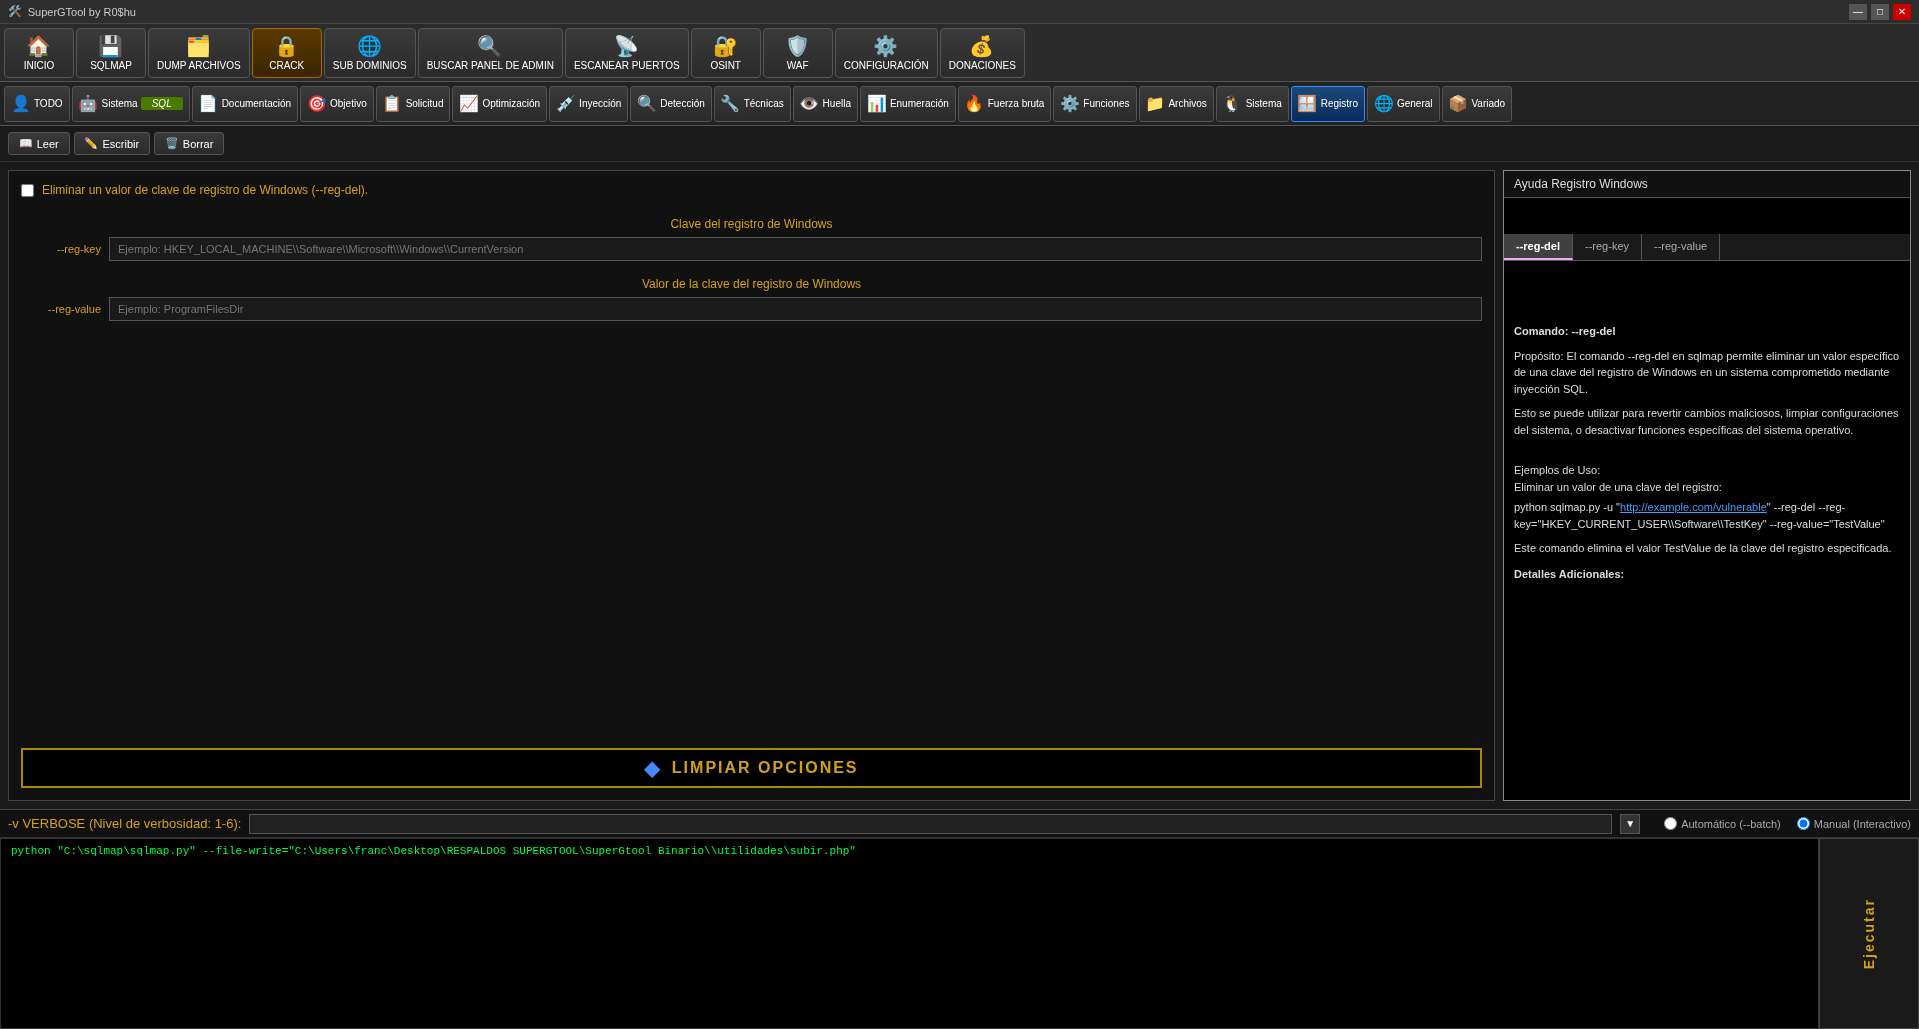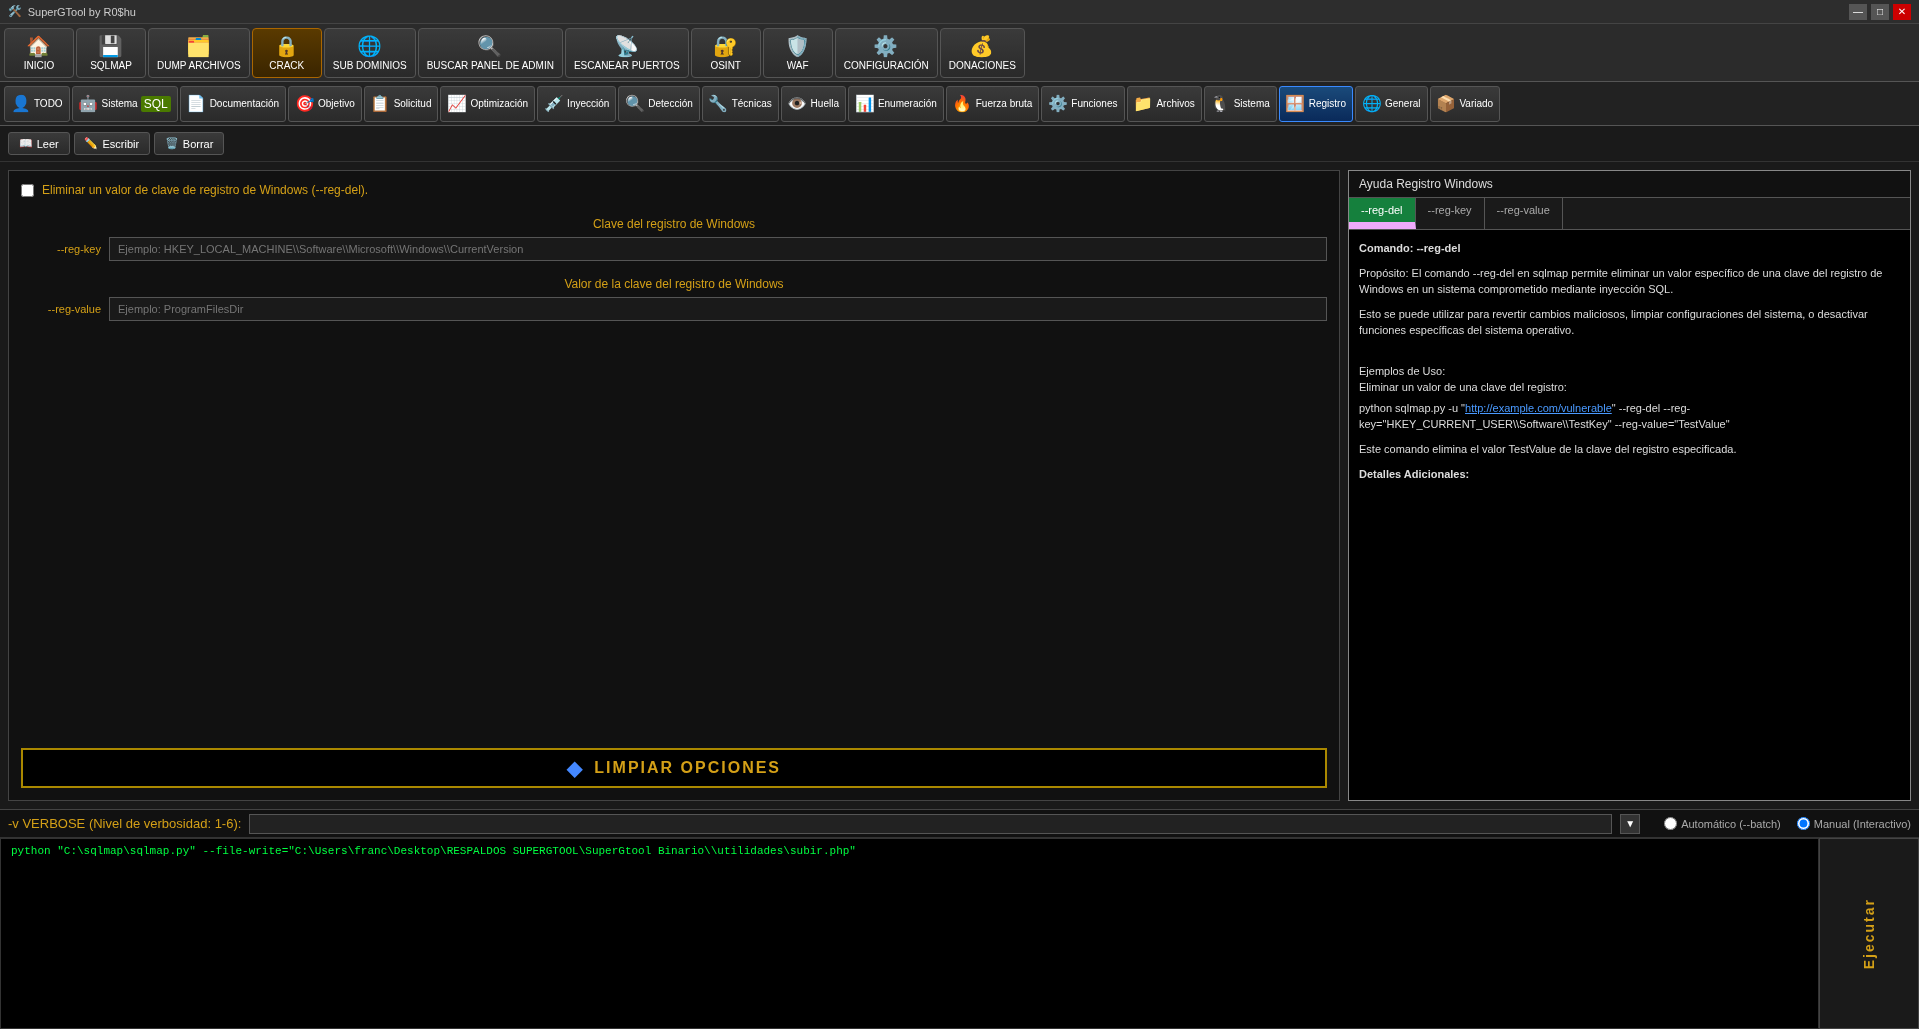--- a/index.html
+++ b/index.html
@@ -140,26 +140,27 @@
       flex: 1;
       background: #111;
       border: 1px solid #444;
       margin: 8px 4px 8px 8px;
       padding: 12px;
       position: relative;
     }
 
     
     #right-panel {
-      width: 563px;
+      width: 408px;
       margin: 8px 8px 8px 4px;
       border: 1px solid #888;
       background: #000;
       display: flex;
       flex-direction: column;
+      gap: 36px;
     }
     #right-panel-title {
       padding: 6px 10px;
       font-size: 12px;
       color: #ddd;
       background: #111;
       border-bottom: 1px solid #555;
     }
     #help-tabs {
       display: flex;
@@ -167,23 +168,24 @@
       border-bottom: 1px solid #555;
     }
     .help-tab {
       padding: 6px 12px;
       cursor: pointer;
       font-size: 11px;
       color: #aaa;
       border-right: 1px solid #555;
     }
     .help-tab.active {
-      background: #15803d;
-      color: #fff;
-      border-bottom: 7px solid #f0abfc;
+      background: #404040;
+      color: #fff;
+      border-bottom: 2px solid #f0abfc;
+      font-weight: bold;
     }
     #help-content {
       flex: 1;
       padding: 10px;
       overflow-y: auto;
       font-size: 11px;
       line-height: 1.5;
       color: #ddd;
       background: #000;
     }
@@ -401,21 +403,21 @@
   </div>
 
 <div id="secondary-toolbar">
 <button class="sec-btn">
       <span class="icon">👤</span>
       <span>TODO</span>
     </button>
     <button class="sec-btn">
       <span class="icon">🤖</span>
       <span>Sistema</span>
-      <span style="background:#4a7a00;color:#fff;font-size:12px;padding:1px 3px;border-radius:2px;">SQL</span>
+      <span style="background:#4a7a00;color:#fff;font-size:10px;padding:1px 11px;border-radius:2px;font-style:italic;">SQL</span>
     </button>
     <button class="sec-btn">
       <span class="icon">📄</span>
       <span>Documentación</span>
     </button>
     <button class="sec-btn">
       <span class="icon">🎯</span>
       <span>Objetivo</span>
     </button>
     <button class="sec-btn">
@@ -522,21 +524,21 @@
   </div>
 
   <div id="right-panel">
     <div id="right-panel-title">Ayuda Registro Windows</div>
     <div id="help-tabs">
       <div class="help-tab active">--reg-del</div>
       <div class="help-tab">--reg-key</div>
       <div class="help-tab">--reg-value</div>
     </div>
     <div id="help-content">
-      <p style="font-weight:bold;margin-bottom:8px;">Comando: --reg-del</p>
+      <p style="font-weight:bold;margin-bottom:8px;margin-top:16px;">Comando: --reg-del</p>
       <p style="margin-bottom:8px;">Propósito: El comando --reg-del en sqlmap permite eliminar un valor específico de una clave del registro de Windows en un sistema comprometido mediante inyección SQL.</p>
       <p style="margin-bottom:24px;">Esto se puede utilizar para revertir cambios maliciosos, limpiar configuraciones del sistema, o desactivar funciones específicas del sistema operativo.</p>
       <p style="margin-bottom:4px;">Ejemplos de Uso:<br>Eliminar un valor de una clave del registro:</p>
       <p style="margin-bottom:8px;">python sqlmap.py -u "<a href="#">http://example.com/vulnerable</a>" --reg-del --reg-key="HKEY_CURRENT_USER\\Software\\TestKey" --reg-value="TestValue"</p>
       <p style="margin-bottom:9px;">Este comando elimina el valor TestValue de la clave del registro especificada.</p>
       <p style="font-weight:bold;">Detalles Adicionales:</p>
     </div>
   </div>
 </div>
 

